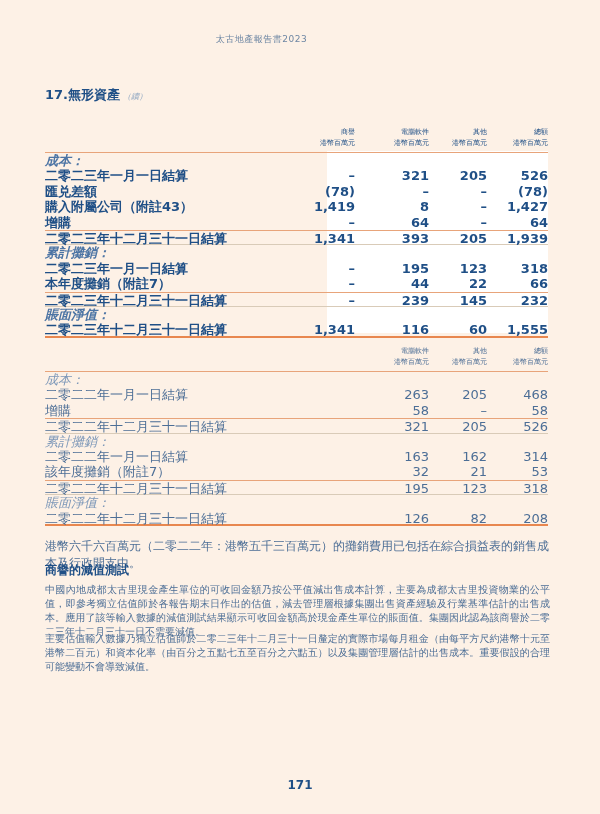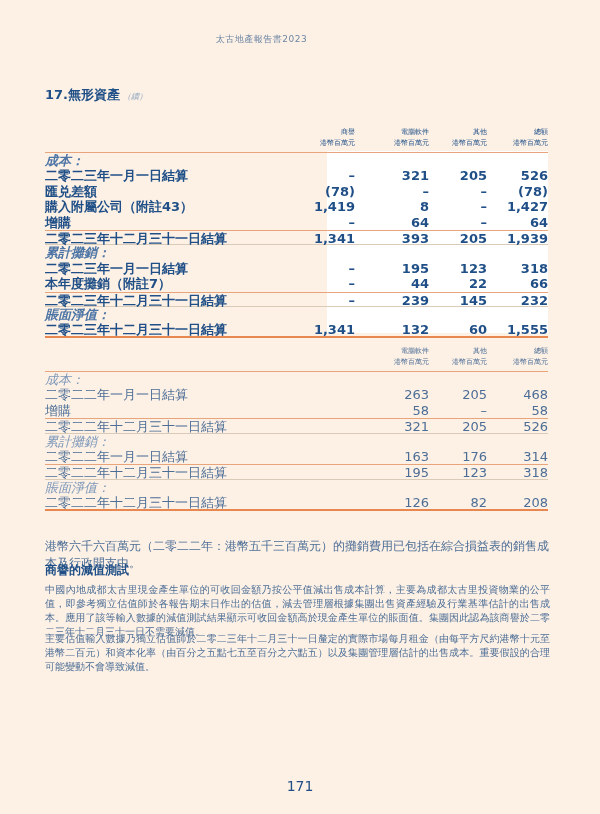--- a/index.html
+++ b/index.html
@@ -67,21 +67,21 @@
     font-size: 12px; font-weight: bold; color: #1f4f86;
   }
   .para {
     position: absolute; left: 45px; width: 505px;
     font-size: 10px; line-height: 14px; color: #4c6e96; text-align: justify;
   }
   .para-1 { top: 583px; }
   .para-2 { top: 632px; }
   .page-num {
     position: absolute; top: 778px; left: 0; width: 600px; text-align: center;
-    font-size: 14px; font-weight: normal; color: #1f4f86;
+    font-size: 12px; font-weight: bold; color: #1f4f86;
   }
 </style>
 </head>
 <body>
 
 <div class="header">太古地產報告書2023</div>
 
 <div class="section-title">
   <span>17.無形資產</span><span class="cont">（續）</span>
 </div>
@@ -168,21 +168,21 @@
       <span class="num c2">239</span>
       <span class="num c3">145</span>
       <span class="num c4">232</span>
     </div>
   <div class="row subhead">
       <span class="label">賬面淨值：</span>
     </div>
   <div class="row final">
       <span class="label">二零二三年十二月三十一日結算</span>
       <span class="num c1">1,341</span>
-      <span class="num c2">132</span>
+      <span class="num c2">116</span>
       <span class="num c3">60</span>
       <span class="num c4">1,555</span>
     </div>
 </div>
 
 <div class="tbl tbl-2022">
   <div class="hdr-row">
     <div class="hdr-cell c2">
         <div>電腦軟件</div>
         <div>港幣百萬元</div>
@@ -217,22 +217,28 @@
       <span class="num c2">321</span>
       <span class="num c3">205</span>
       <span class="num c4">526</span>
     </div>
   <div class="row subhead">
       <span class="label">累計攤銷：</span>
     </div>
   <div class="row">
       <span class="label">二零二二年一月一日結算</span>
       <span class="num c2">163</span>
-      <span class="num c3">176</span>
+      <span class="num c3">162</span>
       <span class="num c4">314</span>
+    </div>
+  <div class="row">
+      <span class="label">該年度攤銷（附註7）</span>
+      <span class="num c2">32</span>
+      <span class="num c3">21</span>
+      <span class="num c4">53</span>
     </div>
   <div class="row total total-bottom">
       <span class="label">二零二二年十二月三十一日結算</span>
       <span class="num c2">195</span>
       <span class="num c3">123</span>
       <span class="num c4">318</span>
     </div>
   <div class="row subhead">
       <span class="label">賬面淨值：</span>
     </div>

